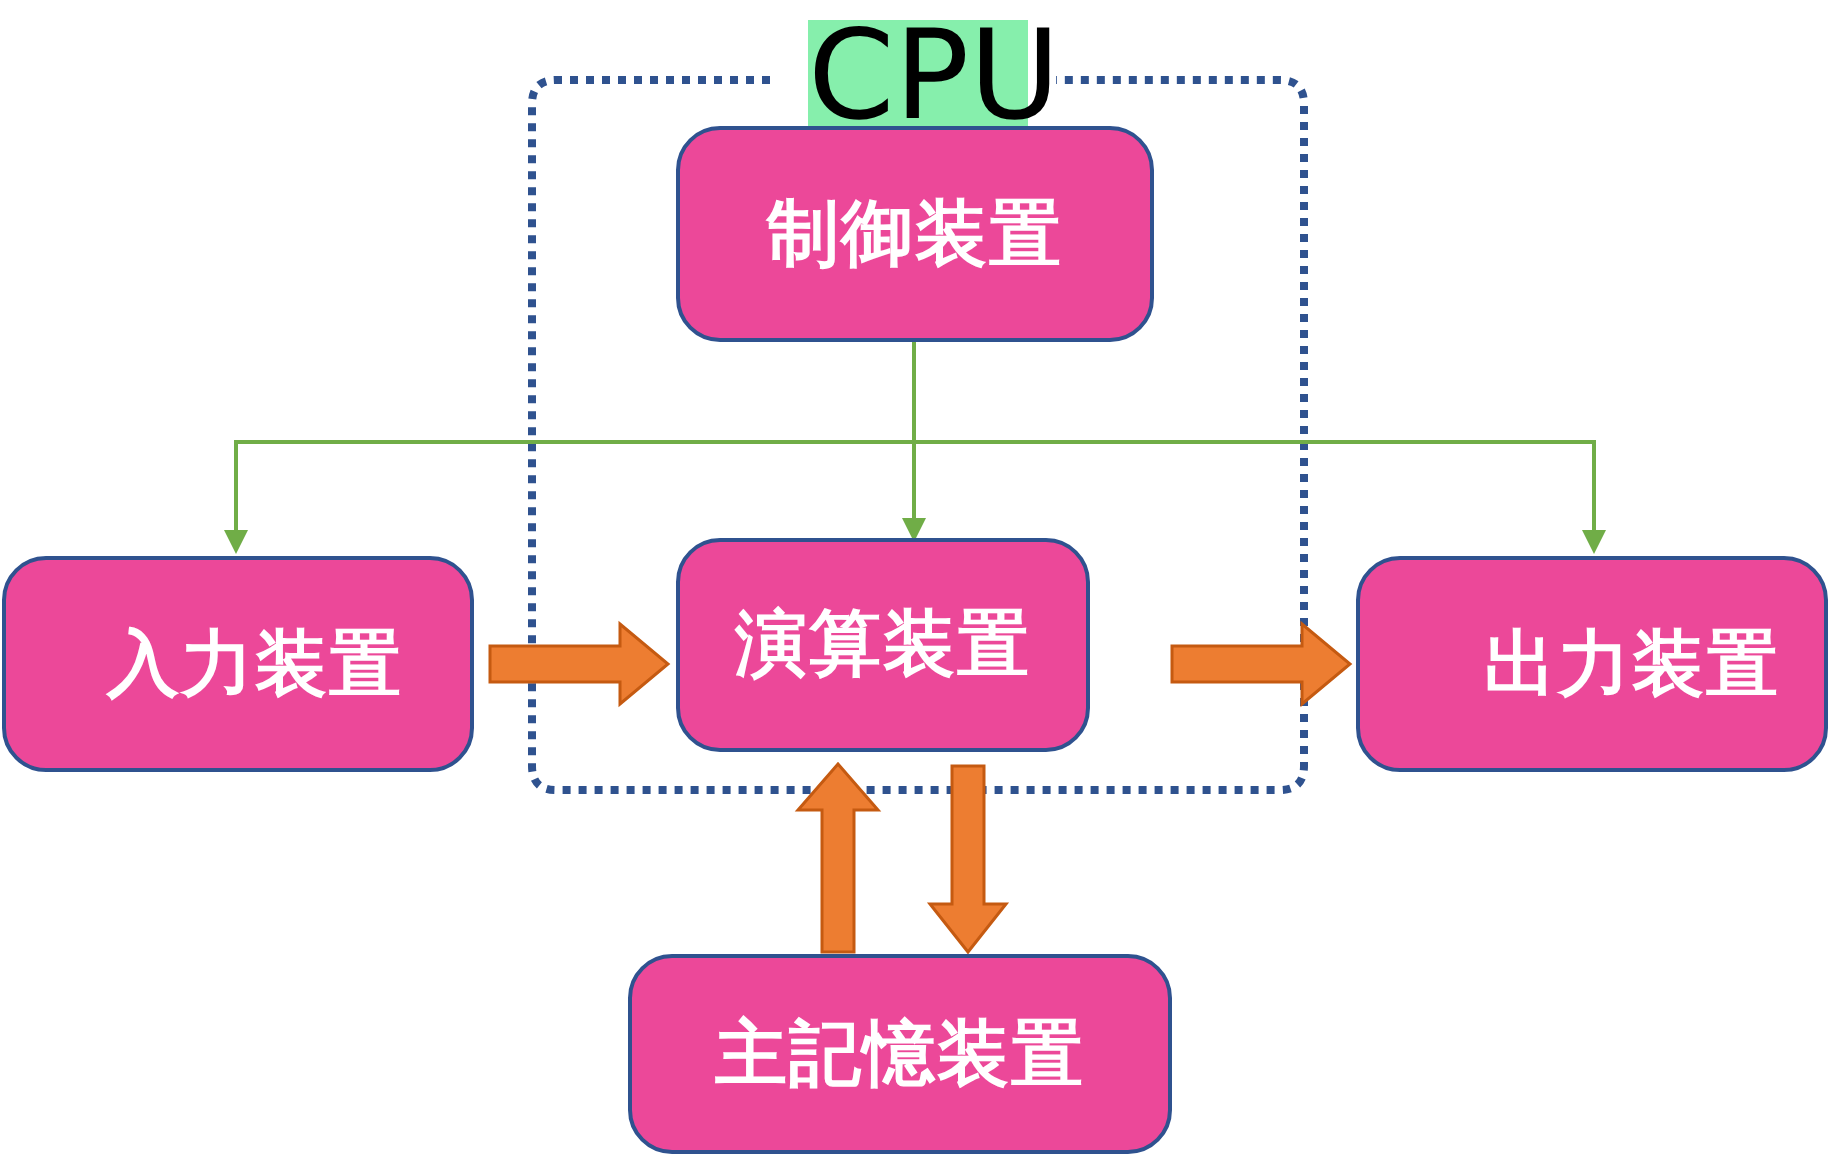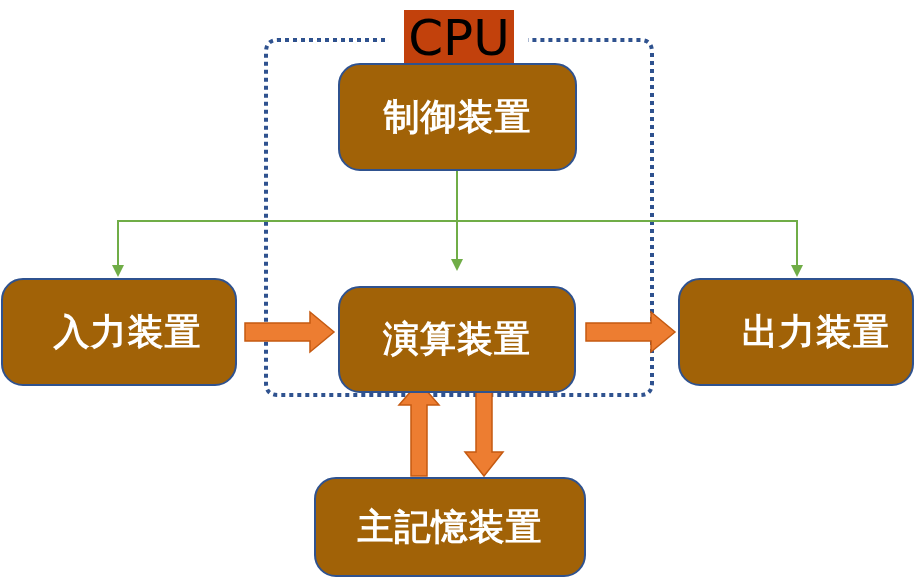--- a/index.html
+++ b/index.html
@@ -1,25 +1,25 @@
 <!DOCTYPE html>
 <html><head>
 <meta charset="utf-8">
 <style>
   html, body { margin:0; padding:0; background:#ffffff; }
   body { width:915px; height:586px; position:relative; overflow:hidden;
          font-family:"DejaVu Sans", sans-serif; }
   svg.wires { position:absolute; left:0; top:0; }
-  .box { position:absolute; background:#a16207; border:2px solid #2F528F;
+  .box { position:absolute; background:#ec4899; border:2px solid #2F528F;
          border-radius:22px; box-sizing:border-box; display:flex;
          align-items:center; justify-content:center; color:#ffffff;
          font-weight:bold; font-size:36px; letter-spacing:1px; }
   .cpu-label { position:absolute; left:404px; top:10px; width:110px; text-align:center;
-               font-family:"DejaVu Sans", sans-serif; font-size:50px; color:#000;
-               background:#c2410c; line-height:56px; }
+               font-family:"DejaVu Sans", sans-serif; font-size:62px; color:#000;
+               background:#86efac; line-height:56px; }
 </style>
 </head>
 <body>
 
 <svg class="wires" width="915" height="586">
 
   <path d="M385,40 L278,40 Q266,40 266,52 L266,383 Q266,395 278,395 L640,395 Q652,395 652,383 L652,52 Q652,40 640,40 L528,40" fill="none" stroke="#2F528F" stroke-width="4" stroke-dasharray="4,4"></path>
 
   <g stroke="#70AD47" stroke-width="2" fill="none">
     <line x1="457" y1="170" x2="457" y2="262"></line>
@@ -33,19 +33,19 @@
   <polygon points="245,323 310,323 310,312 334,332 310,352 310,341 245,341" fill="#ED7D31" stroke="#C55A11" stroke-width="1.5"></polygon>
   <polygon points="586,323 651,323 651,312 675,332 651,352 651,341 586,341" fill="#ED7D31" stroke="#C55A11" stroke-width="1.5"></polygon>
   <polygon points="411,476 411,405 399,405 419,382 439,405 427,405 427,476" fill="#ED7D31" stroke="#C55A11" stroke-width="1.5"></polygon>
   <polygon points="476,383 492,383 492,452 503,452 484,476 465,452 476,452" fill="#ED7D31" stroke="#C55A11" stroke-width="1.5"></polygon>
 </svg>
 
 <div class="cpu-label">CPU</div>
 
 <div class="box" style="left:338px;top:63px;width:239px;height:108px;">制御装置</div>
 
-<div class="box" style="left:338px;top:286px;width:238px;height:107px;">演算装置</div>
+<div class="box" style="left:338px;top:269px;width:207px;height:107px;">演算装置</div>
 
 <div class="box" style="left:1px;top:278px;width:236px;height:108px;padding-left:17px;">入力装置</div>
 
 <div class="box" style="left:678px;top:278px;width:236px;height:108px;padding-left:40px;">出力装置</div>
 
 <div class="box" style="left:314px;top:477px;width:272px;height:100px;">主記憶装置</div>
 
 </body></html>

